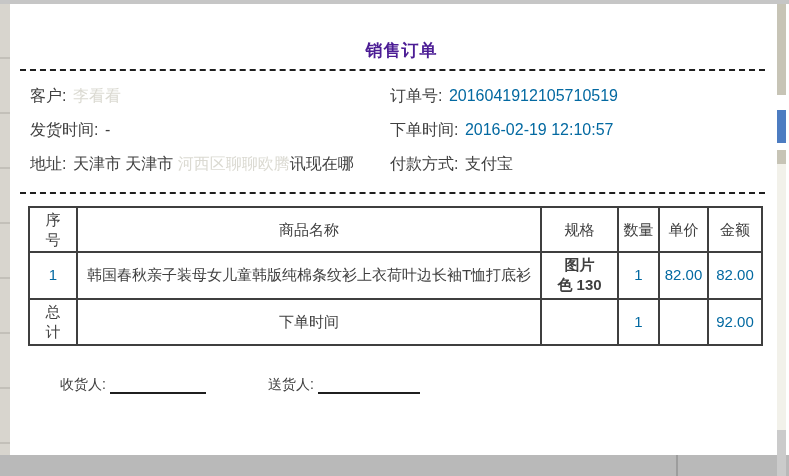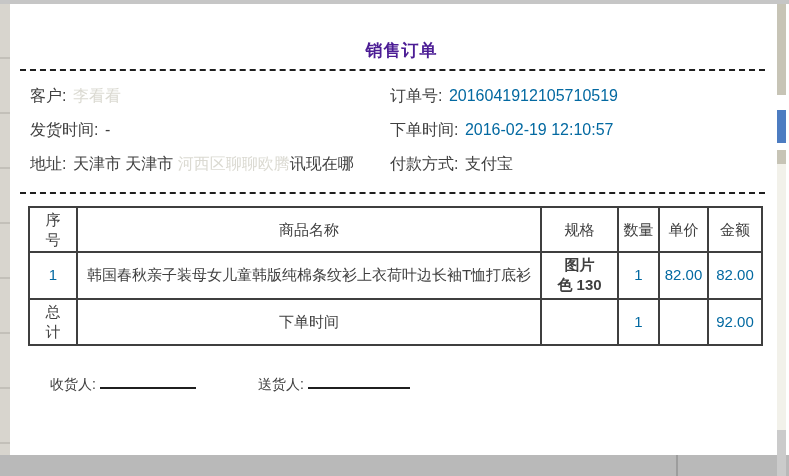--- a/index.html
+++ b/index.html
@@ -42,21 +42,21 @@
                 width:733px; font-size:15px; color:#404040; }
   table.order th, table.order td { border:2px solid #3f3f3f; text-align:center;
                 vertical-align:middle; padding:2px; overflow:hidden; }
   table.order th { font-weight:normal; white-space:pre-line; height:40px; line-height:1.3; }
   tr.row-item td  { height:44px; line-height:1.35; }
   tr.row-total td { height:42px; line-height:1.35; }
   .cell-spec { white-space:pre-line;font-weight:bold; }
   .cell-no   { white-space:pre-line; }
   .cell-price, .cell-amount { text-align:right; padding-right:2px; }
 
-  .sign { display:flex; margin:30px 0 0 40px; font-size:14px; color:#404040; align-items:flex-start; }
+  .sign { display:flex; margin:30px 0 0 50px; font-size:14px; color:#404040; align-items:flex-end; }
   .sign-gap { width:62px; }
   .sign-line { display:inline-block; height:13px; border-bottom:2px solid #1f1f1f; margin-left:4px; }
   .sign-line-a { width:96px; }
   .sign-line-b { width:102px; }
 </style>
 </head>
 <body>
 
 <div class="screen">
 

